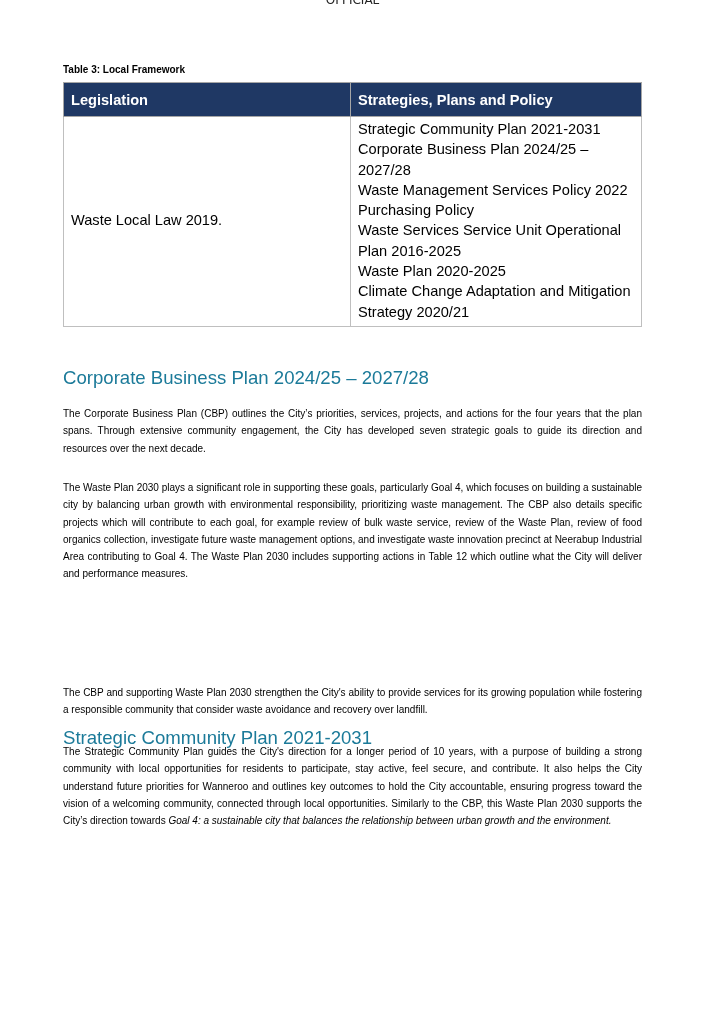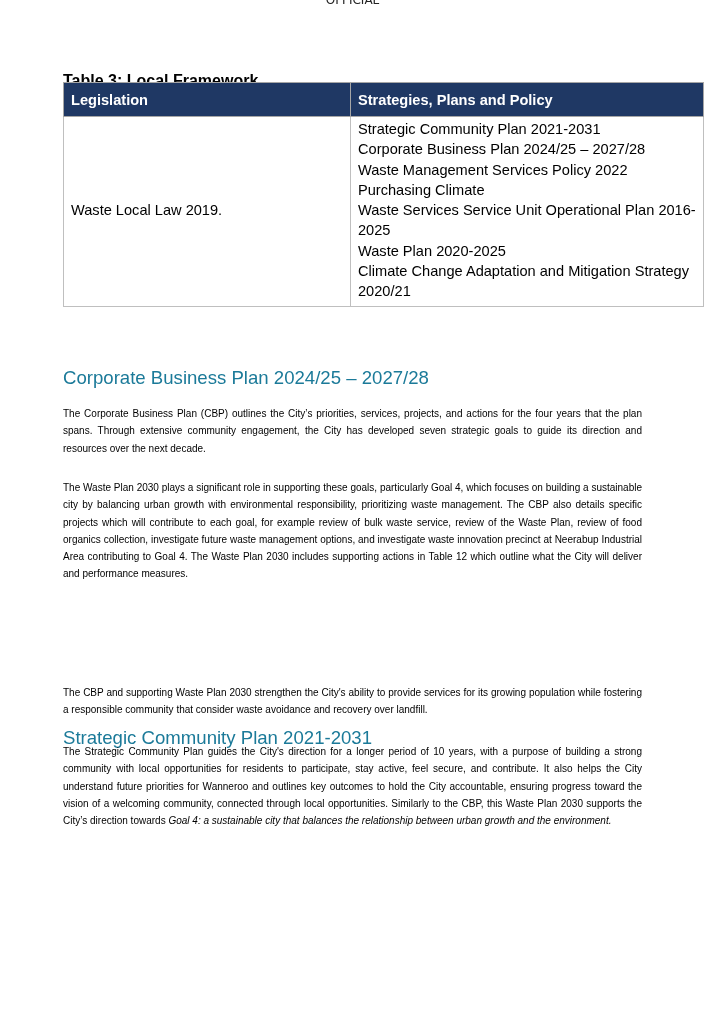--- a/index.html
+++ b/index.html
@@ -1,21 +1,21 @@
 <!DOCTYPE html>
 <html><head>
   <meta charset="utf-8">
   <style>
     html, body { margin: 0; padding: 0; background: #ffffff; }
     body { width: 705px; height: 1023px; position: relative; overflow: hidden;
            font-family: "Liberation Sans", sans-serif; color: #000; }
     .marking { position: absolute; top: -7px; left: 0; width: 705px; text-align: center;
                font-size: 12px; color: #222; font-family: "DejaVu Sans", sans-serif; }
-    .caption { position: absolute; left: 63px; top: 64px; font-size: 16px; font-weight: bold; margin-top: 8px; }
-    table.fw { position: absolute; left: 63px; top: 82px; width: 641px; border-collapse: collapse; }
+    .caption { position: absolute; left: 63px; top: 64px; font-size: 10px; font-weight: bold; }
+    table.fw { position: absolute; left: 63px; top: 82px; width: 579px; border-collapse: collapse; }
     table.fw th { background: #1f3864; color: #fff; text-align: left; font-size: 14.6px;
                   font-weight: bold; padding: 0 7px; height: 33px; border: 1px solid #a6a6a6; }
     table.fw td { font-size: 14.6px; line-height: 20.3px; border: 1px solid #bfbfbf;
                   padding: 2px 7px 4px 7px; vertical-align: middle; }
     table.fw td.col1 { width: 272px; }
     .plan { display: block; }
     h2 { position: absolute; left: 63px; margin: 0; font-weight: normal; font-size: 18.6px;
          color: #1b7a99; }
     p { position: absolute; left: 63px; width: 579px; margin: 0; font-size: 10px;
         line-height: 17.3px; text-align: justify; }
@@ -40,21 +40,21 @@
       <th>Strategies, Plans and Policy</th>
     </tr>
   </thead>
   <tbody>
     <tr>
       <td class="col1">Waste Local Law 2019.</td>
       <td>
         <span class="plan">Strategic Community Plan 2021-2031</span>
         <span class="plan">Corporate Business Plan 2024/25 – 2027/28</span>
         <span class="plan">Waste Management Services Policy 2022</span>
-        <span class="plan">Purchasing Climate</span>
+        <span class="plan">Purchasing Policy</span>
         <span class="plan">Waste Services Service Unit Operational Plan 2016-2025</span>
         <span class="plan">Waste Plan 2020-2025</span>
         <span class="plan">Climate Change Adaptation and Mitigation Strategy 2020/21</span>
       </td>
     </tr>
   </tbody>
 </table>
 
 <h2 id="h-cbp">Corporate Business Plan 2024/25 – 2027/28</h2>
 <p id="p1">The Corporate Business Plan (CBP) outlines the City’s priorities, services, projects, and actions for the four years that the plan spans. Through extensive community engagement, the City has developed seven strategic goals to guide its direction and resources over the next decade.</p>

